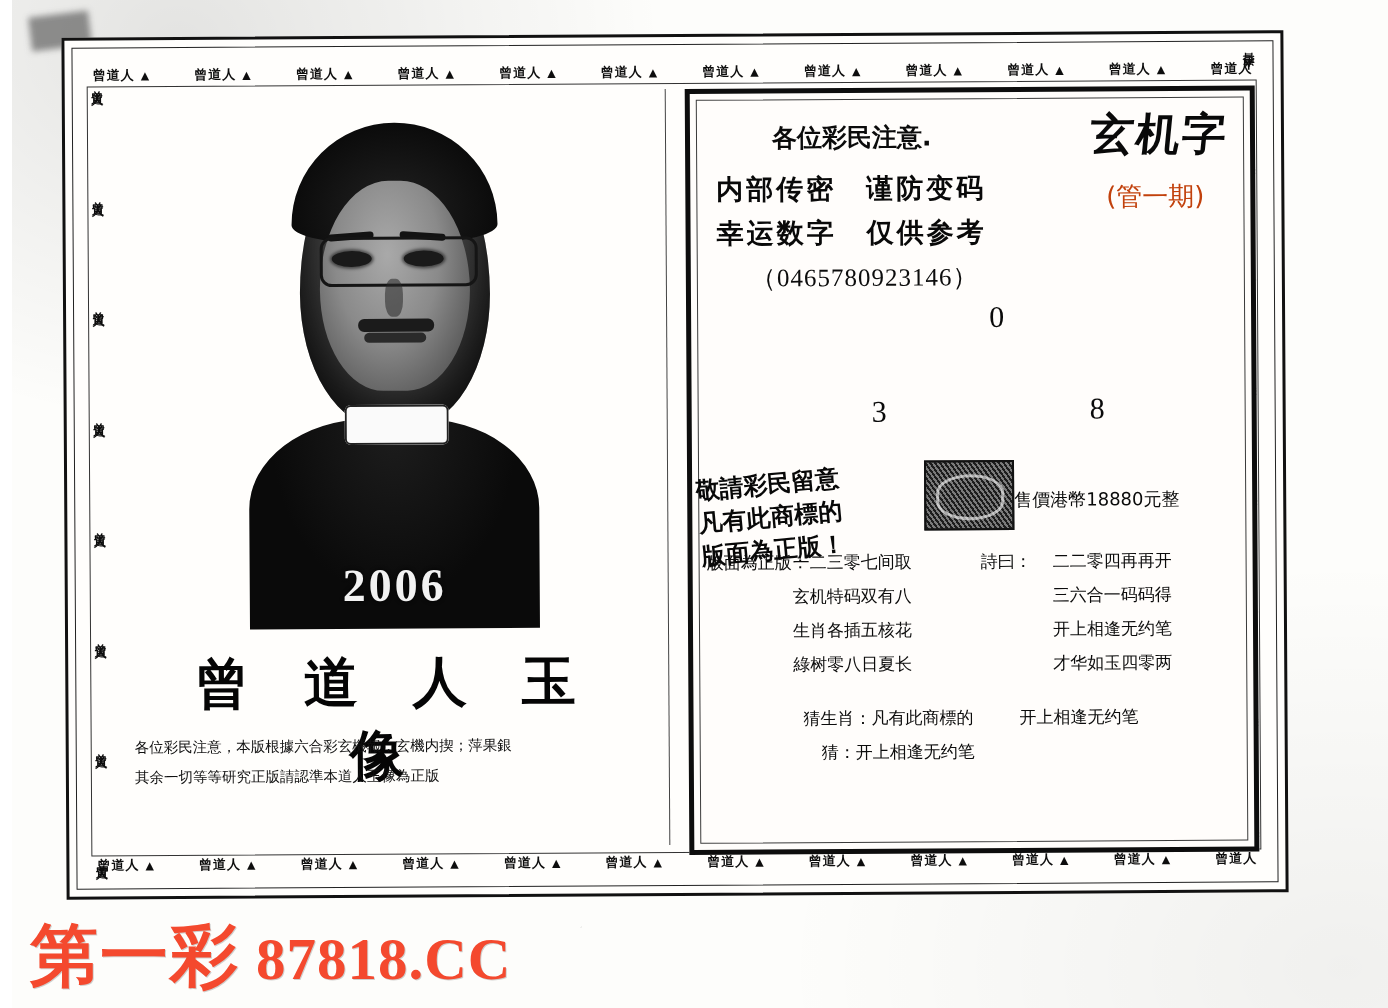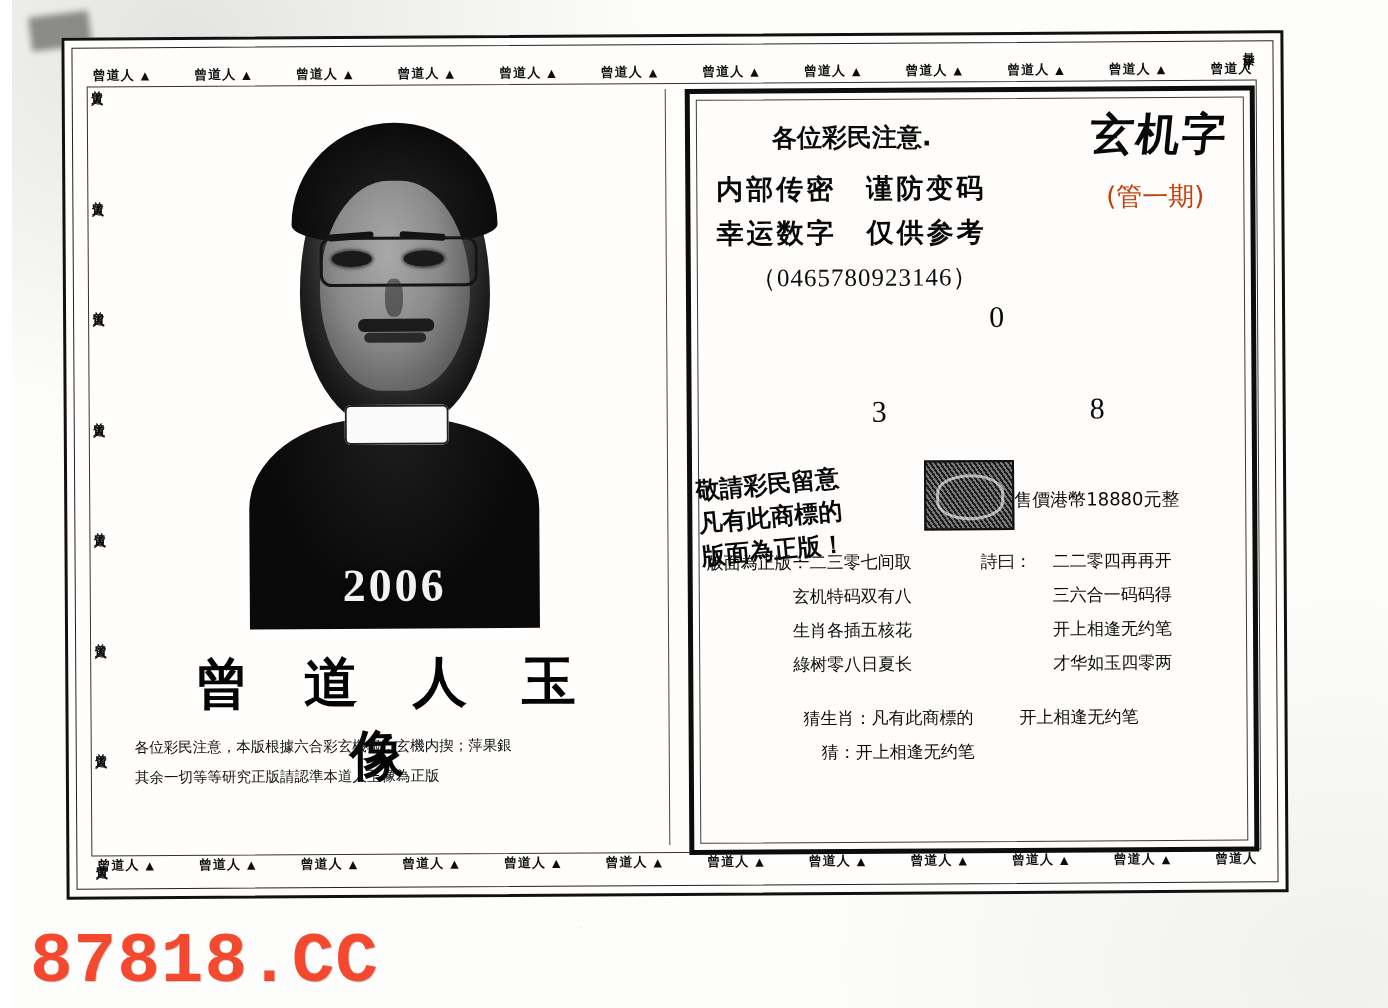--- a/index.html
+++ b/index.html
@@ -206,21 +206,21 @@
   #guess2{left:128px;top:648px;}
   
   #watermark{
     position:absolute;left:18px;bottom:6px;
     display:flex;align-items:baseline;gap:16px;
     color:#f4492e;
     font-weight:bold;
     text-shadow:1px 1px 0 rgba(0,0,0,.18);
   }
   #wm-cn{font-size:68px;letter-spacing:2px;font-family:"DejaVu Sans", sans-serif;}
-  #wm-en{font-size:71px;font-family:Liberation Mono, monospace;letter-spacing:1px;}
+  #wm-en{font-size:59px;font-family:Liberation Serif, serif;letter-spacing:1px;}
 </style>
 </head>
 <body>
 
 <div id="page">
   <div id="noise"></div>
   <div class="smudge"></div>
 
   <div id="poster">
 
@@ -425,15 +425,16 @@
       <div class="guess" id="guess1">
         <span>猜生肖：</span><span>凡有此商標的</span><span class="gap"></span><span>开上相逢无约笔</span>
       </div>
       <div class="guess" id="guess2">
         <span>猜：</span><span>开上相逢无约笔</span>
       </div>
     </div>
   </div>
 
   <div id="watermark">
+    <span id="wm-cn">第一彩</span>
     <span id="wm-en">87818.CC</span>
   </div>
 </div>
 
 </body></html>

